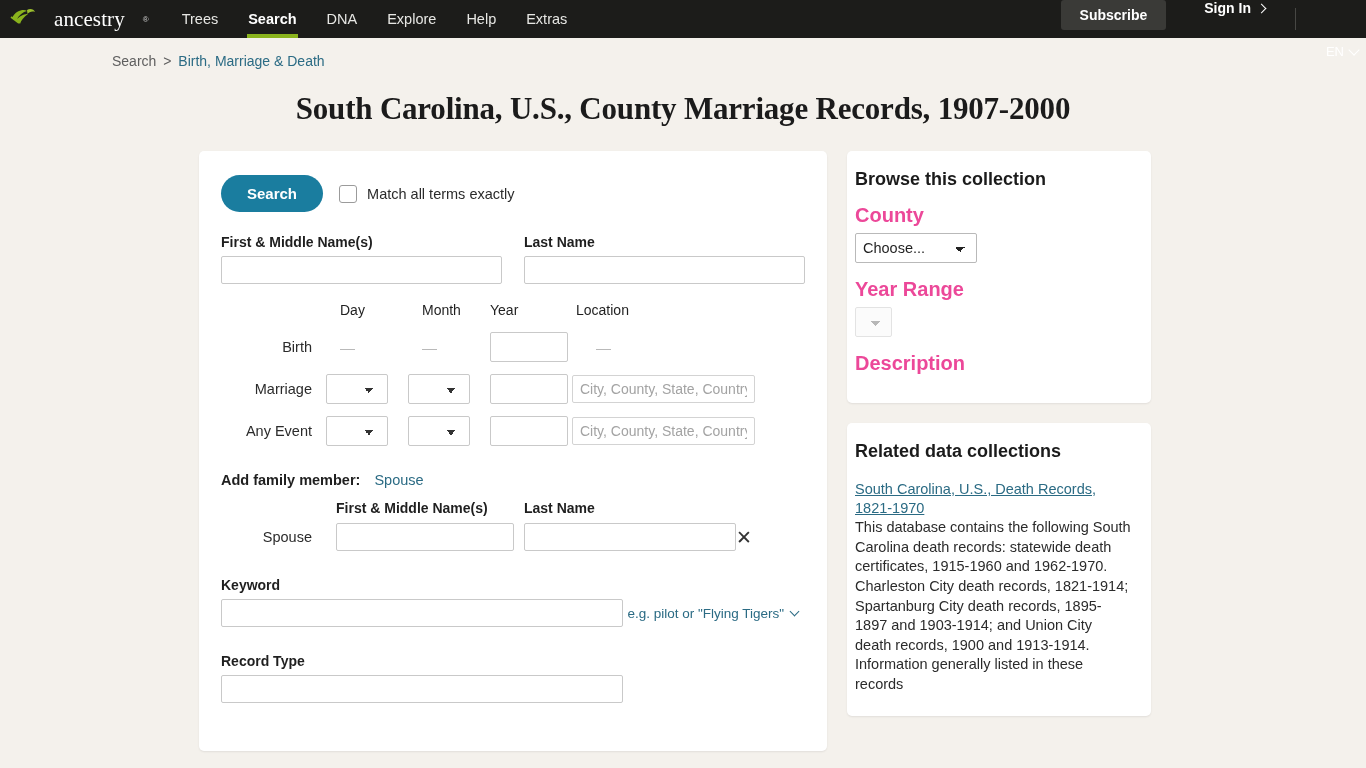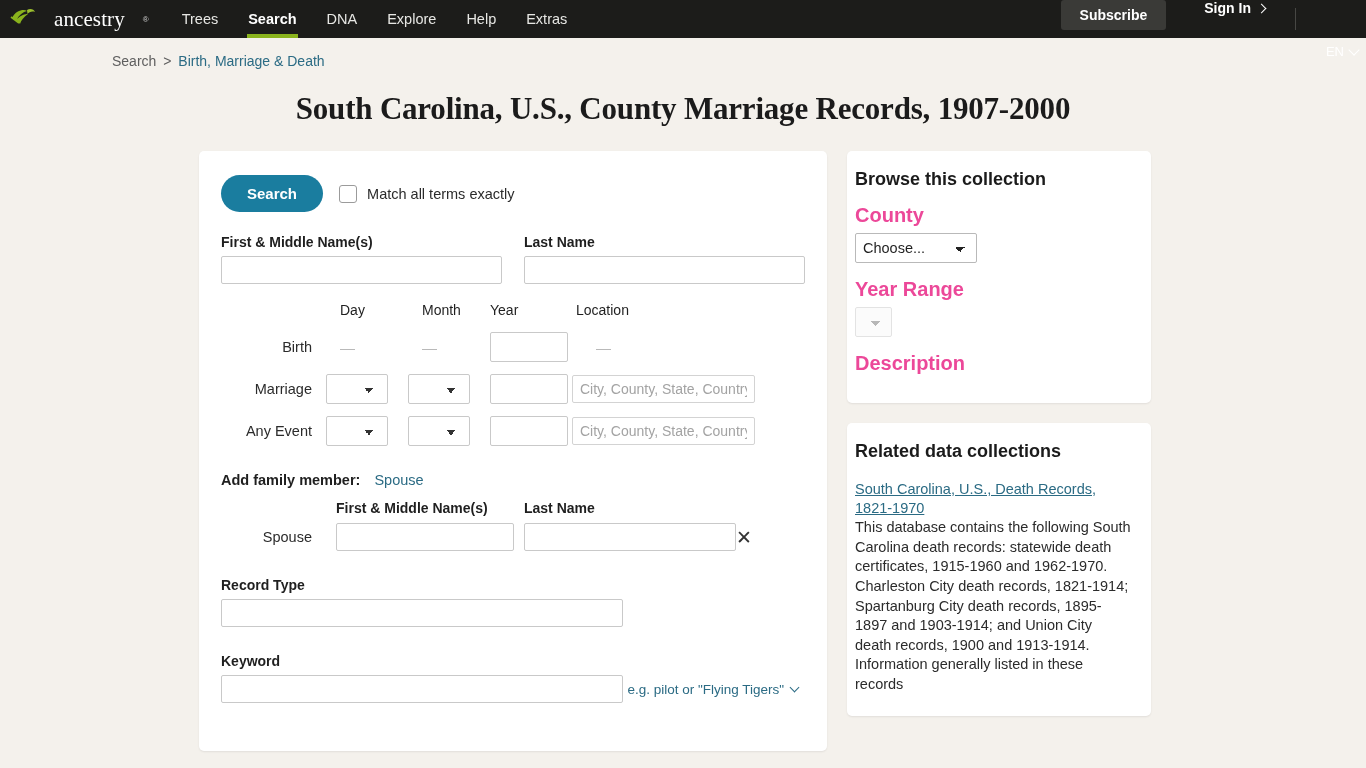--- a/index.html
+++ b/index.html
@@ -562,31 +562,31 @@
       <div>
         <input class="sp-input" type="text" value="" style="">
       </div>
       <div>
         <input class="sp-input last" type="text" value="" style="">
       </div>
       <div class="remove-x">✕</div>
     </div>
 
     <div class="block">
-      <label class="field-label">Record Type</label>
-      <input class="wide-input" type="text" value="" style="">
-    </div>
-
-    <div class="block">
       <label class="field-label">Keyword</label>
       <input class="wide-input" type="text" value="" style="">
       <div class="hint">
         <span>e.g. pilot or "Flying Tigers"</span>
         <span class="chev-sm"></span>
       </div>
+    </div>
+
+    <div class="block">
+      <label class="field-label">Record Type</label>
+      <input class="wide-input" type="text" value="" style="">
     </div>
   </div>
 
   <div class="side-col">
 
     <div class="card side-card">
       <h2 class="side-title">Browse this collection</h2>
       <div class="side-label">County</div>
       <select class="county-sel">
         <option>Choose...</option>

